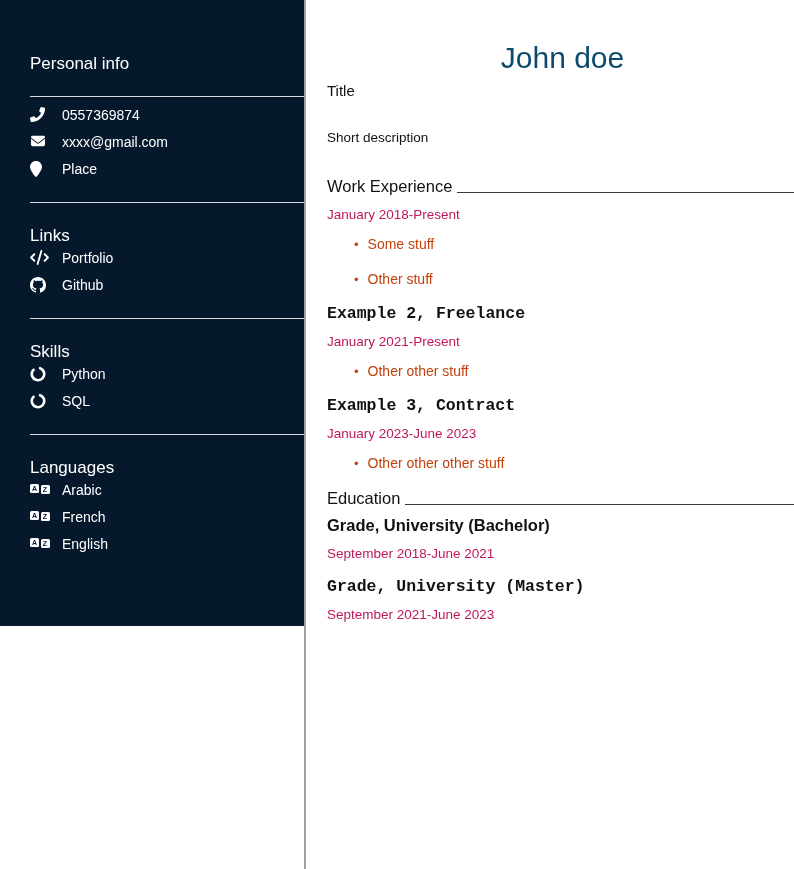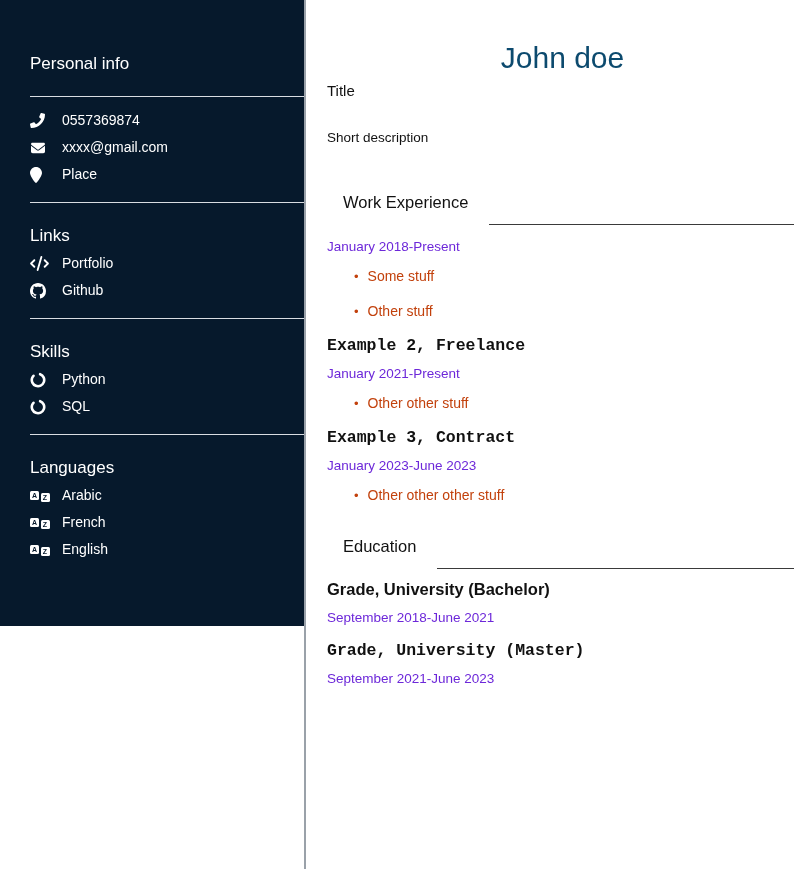--- a/index.html
+++ b/index.html
@@ -24,21 +24,21 @@
     margin:0; font-size:17px; font-weight:400; line-height:20px; color:#fff;
   }
   .side-heading.mt { margin-top:23px; }
   hr.sd {
     border:none; border-top:1px solid #d9dde2; height:0;
     margin:14px 0 0 0; width:100%;
   }
   hr.sd.first { margin-top:22px; }
   .side-list { list-style:none; margin:4px 0 0 0; padding:0; }
   .side-list.gap { margin-top:10px; }
-  .side-list li { display:flex; align-items:center; height:27px; }
+  .side-list li { display:flex; align-items:flex-start; height:27px; }
   .icon-cell { width:32px; display:flex; align-items:center; flex:0 0 32px; }
   .side-label { font-size:14px; line-height:17px; color:#fff; }
   .icon-cell svg { display:block; }
 
   
   .lang-icon { display:inline-flex; gap:1.5px; align-items:center; }
   .lang-box {
     width:9px; height:9px; background:#fff; color:#06192c;
     font-size:7px; font-weight:700; border-radius:1.5px;
     display:inline-flex; align-items:center; justify-content:center;
@@ -50,28 +50,28 @@
   .main {
     position:absolute; left:327px; top:0; width:467px;
   }
   .name { margin:41px 0 0 4px; font-size:30px; font-weight:400; line-height:34px; color:#0c4a6e;text-align:center; }
   .job-title { margin:7px 0 0 0; font-size:15px; line-height:18px; color:#111; }
   .desc { margin:30px 0 0 0; font-size:13.5px; line-height:16px; color:#111; }
 
   .sec-head { display:flex; align-items:flex-end; margin:30px 0 0 0; }
   .sec-head.edu { margin-top:16px; }
   .sec-head h2 {
-    margin:16px; font-size:16.5px; font-weight:400; line-height:20px;
+    margin:0; font-size:16.5px; font-weight:400; line-height:20px;
     white-space:nowrap; color:#111;
   }
   .rule { flex:1; height:1.5px; background:#3a3a3a; margin-left:5px; margin-bottom:3px; }
 
   .entry-title { margin:8px 0 0 0; font-size:16.5px; font-weight:700; line-height:19px; color:#111; }
   .entry-title.follow { margin-top:16px;font-family:Liberation Mono, monospace; }
-  .entry-date { margin:11px 0 0 0; font-size:13.5px; line-height:15px; color:#6d28d9; }
+  .entry-date { margin:11px 0 0 0; font-size:13.5px; line-height:15px; color:#be185d; }
   ul.bullets { list-style:none; margin:14px 0 0 0; padding:0 0 0 27px; }
   ul.bullets li { font-size:14px; line-height:16px; color:#c2410c; }
   ul.bullets li + li { margin-top:18px; }
   ul.bullets li::before { content:"\2022"; margin-right:9px; font-size:13px; }
 </style>
 </head>
 <body>
 
 <div class="page">
 

